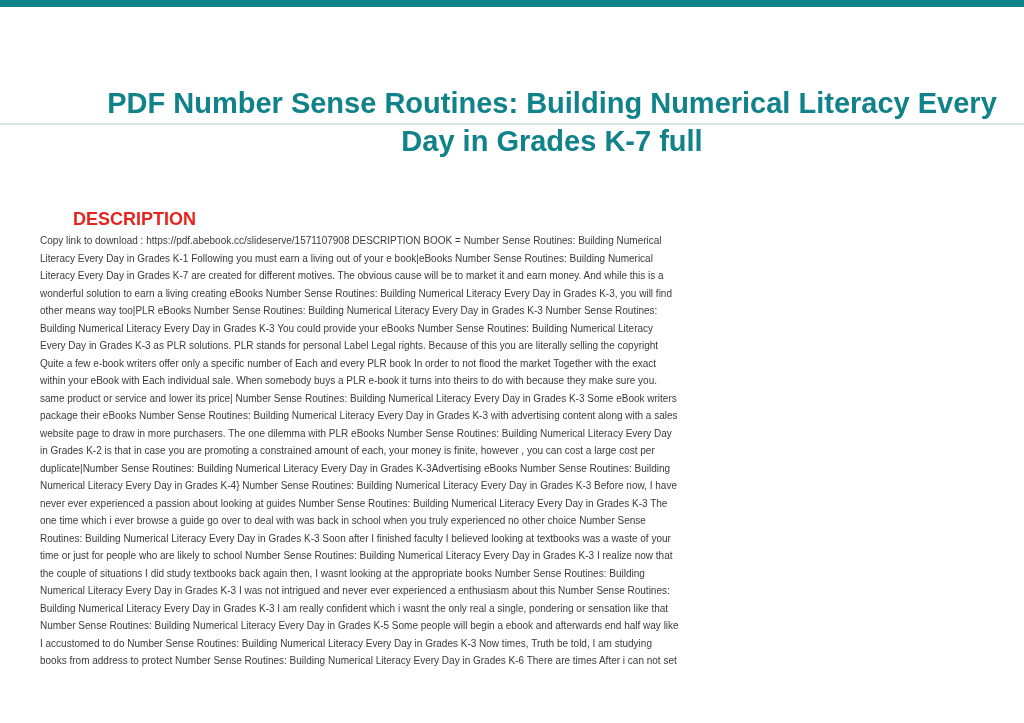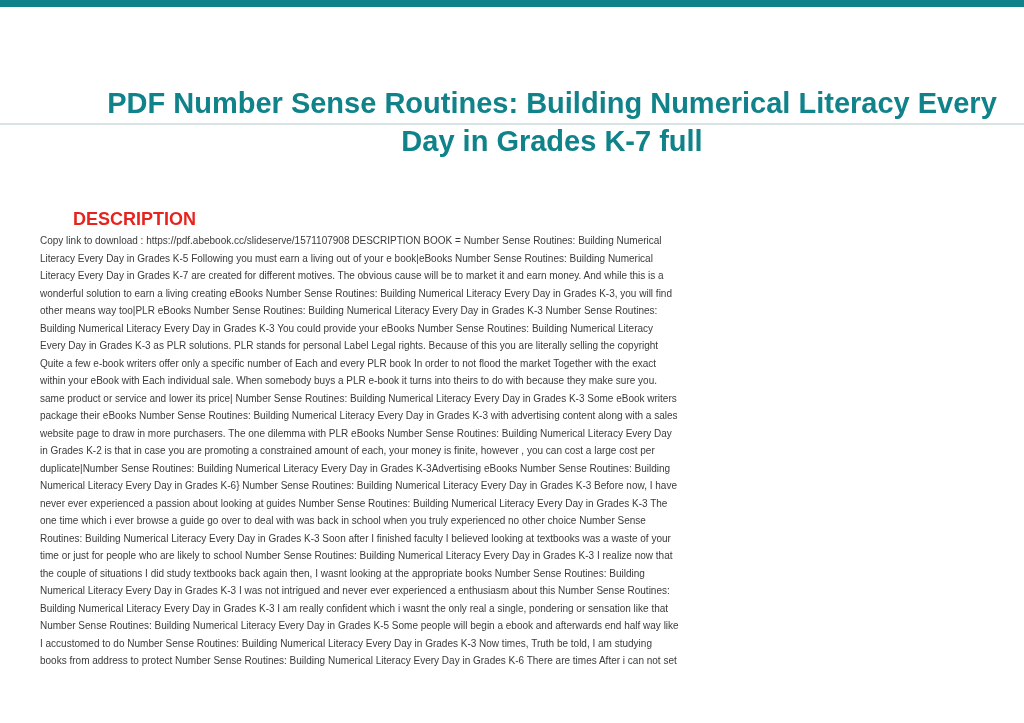--- a/index.html
+++ b/index.html
@@ -78,34 +78,34 @@
 <div class="slide">
   <div class="top-bar"></div>
   <div class="title-rule"></div>
   <h1 class="title">
       <div class="title-line">PDF Number Sense Routines: Building Numerical Literacy Every</div>
       <div class="title-line">Day in Grades K-7 full</div>
     </h1>
   <h2 class="desc-heading">DESCRIPTION</h2>
   <div class="body-text">
       <div class="body-line">Copy link to download : https://pdf.abebook.cc/slideserve/1571107908 DESCRIPTION BOOK = Number Sense Routines: Building Numerical</div>
-      <div class="body-line">Literacy Every Day in Grades K-5 Following you must earn a living out of your e book|eBooks Number Sense Routines: Building Numerical</div>
+      <div class="body-line">Literacy Every Day in Grades K-1 Following you must earn a living out of your e book|eBooks Number Sense Routines: Building Numerical</div>
       <div class="body-line">Literacy Every Day in Grades K-7 are created for different motives. The obvious cause will be to market it and earn money. And while this is a</div>
       <div class="body-line">wonderful solution to earn a living creating eBooks Number Sense Routines: Building Numerical Literacy Every Day in Grades K-3, you will find</div>
       <div class="body-line">other means way too|PLR eBooks Number Sense Routines: Building Numerical Literacy Every Day in Grades K-3 Number Sense Routines:</div>
       <div class="body-line">Building Numerical Literacy Every Day in Grades K-3 You could provide your eBooks Number Sense Routines: Building Numerical Literacy</div>
       <div class="body-line">Every Day in Grades K-3 as PLR solutions. PLR stands for personal Label Legal rights. Because of this you are literally selling the copyright</div>
       <div class="body-line">Quite a few e-book writers offer only a specific number of Each and every PLR book In order to not flood the market Together with the exact</div>
       <div class="body-line">within your eBook with Each individual sale. When somebody buys a PLR e-book it turns into theirs to do with because they make sure you.</div>
       <div class="body-line">same product or service and lower its price| Number Sense Routines: Building Numerical Literacy Every Day in Grades K-3 Some eBook writers</div>
       <div class="body-line">package their eBooks Number Sense Routines: Building Numerical Literacy Every Day in Grades K-3 with advertising content along with a sales</div>
       <div class="body-line">website page to draw in more purchasers. The one dilemma with PLR eBooks Number Sense Routines: Building Numerical Literacy Every Day</div>
       <div class="body-line">in Grades K-2 is that in case you are promoting a constrained amount of each, your money is finite, however , you can cost a large cost per</div>
       <div class="body-line">duplicate|Number Sense Routines: Building Numerical Literacy Every Day in Grades K-3Advertising eBooks Number Sense Routines: Building</div>
-      <div class="body-line">Numerical Literacy Every Day in Grades K-6} Number Sense Routines: Building Numerical Literacy Every Day in Grades K-3 Before now, I have</div>
+      <div class="body-line">Numerical Literacy Every Day in Grades K-4} Number Sense Routines: Building Numerical Literacy Every Day in Grades K-3 Before now, I have</div>
       <div class="body-line">never ever experienced a passion about looking at guides Number Sense Routines: Building Numerical Literacy Every Day in Grades K-3 The</div>
       <div class="body-line">one time which i ever browse a guide go over to deal with was back in school when you truly experienced no other choice Number Sense</div>
       <div class="body-line">Routines: Building Numerical Literacy Every Day in Grades K-3 Soon after I finished faculty I believed looking at textbooks was a waste of your</div>
       <div class="body-line">time or just for people who are likely to school Number Sense Routines: Building Numerical Literacy Every Day in Grades K-3 I realize now that</div>
       <div class="body-line">the couple of situations I did study textbooks back again then, I wasnt looking at the appropriate books Number Sense Routines: Building</div>
       <div class="body-line">Numerical Literacy Every Day in Grades K-3 I was not intrigued and never ever experienced a enthusiasm about this Number Sense Routines:</div>
       <div class="body-line">Building Numerical Literacy Every Day in Grades K-3 I am really confident which i wasnt the only real a single, pondering or sensation like that</div>
       <div class="body-line">Number Sense Routines: Building Numerical Literacy Every Day in Grades K-5 Some people will begin a ebook and afterwards end half way like</div>
       <div class="body-line">I accustomed to do Number Sense Routines: Building Numerical Literacy Every Day in Grades K-3 Now times, Truth be told, I am studying</div>
       <div class="body-line">books from address to protect Number Sense Routines: Building Numerical Literacy Every Day in Grades K-6 There are times After i can not set</div>

